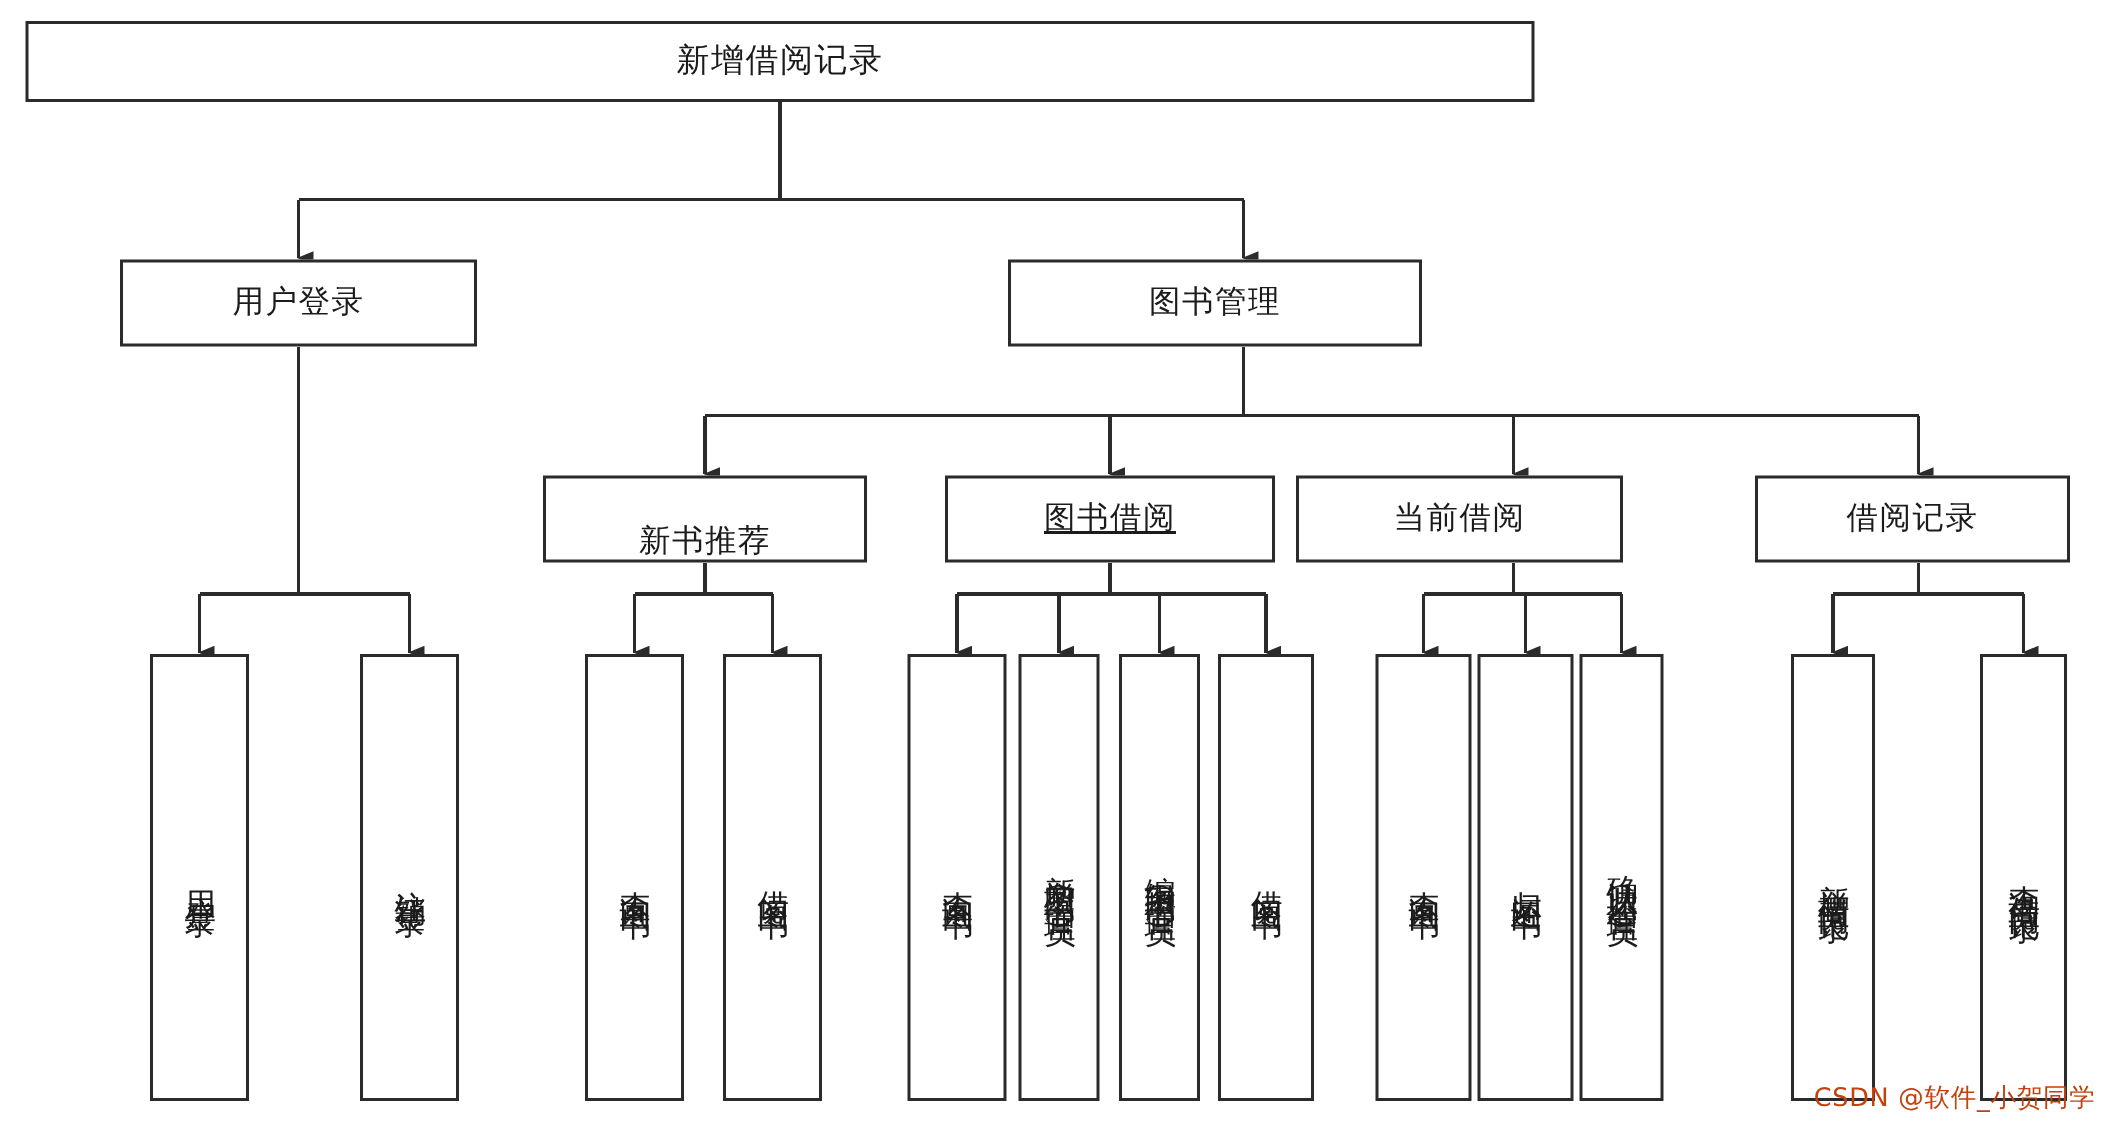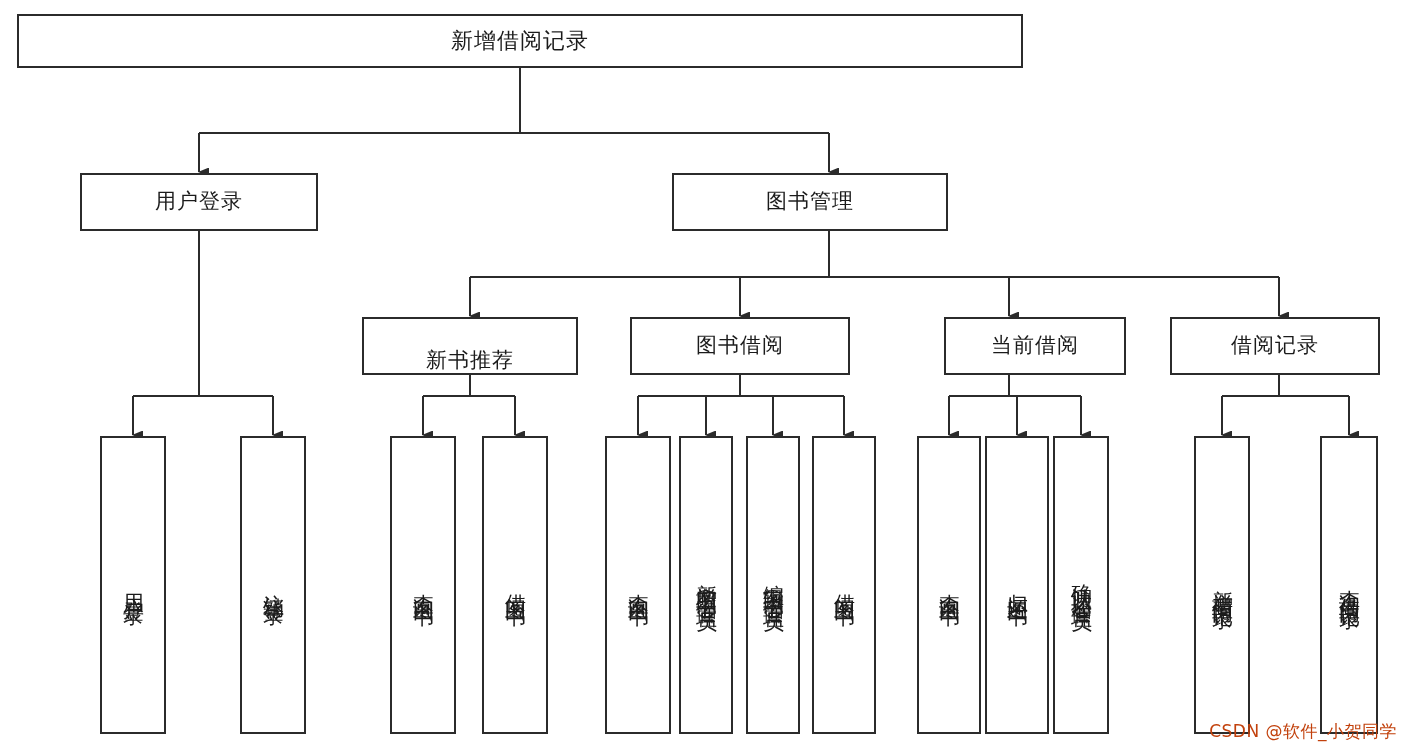--- a/index.html
+++ b/index.html
@@ -103,24 +103,24 @@
       </div>
       <div class="node horiz" style="left: 80px; top: 173px; width: 238px; height: 58px;">
         <span class="txt">用户登录</span>
       </div>
       <div class="node horiz" style="left: 672px; top: 173px; width: 276px; height: 58px;">
         <span class="txt">图书管理</span>
       </div>
       <div class="node horiz" style="left: 362px; top: 317px; width: 216px; height: 58px; align-items: flex-end;">
         <span class="txt">新书推荐</span>
       </div>
-      <div class="node horiz" style="left: 630px; top: 317px; width: 220px; height: 58px;">
+      <div class="node horiz" style="left: 630px; top: 317px; width: 220px; height: 58px; text-decoration: underline;">
         <span class="txt">图书借阅</span>
       </div>
-      <div class="node horiz" style="left: 944px; top: 317px; width: 182px; height: 58px;">
+      <div class="node horiz" style="left: 864px; top: 317px; width: 218px; height: 58px;">
         <span class="txt">当前借阅</span>
       </div>
       <div class="node horiz" style="left: 1170px; top: 317px; width: 210px; height: 58px;">
         <span class="txt">借阅记录</span>
       </div>
       <div class="node vert" style="left: 100px; top: 436px; width: 66px; height: 298px;">
         <span class="txt">用户登录</span>
       </div>
       <div class="node vert" style="left: 240px; top: 436px; width: 66px; height: 298px;">
         <span class="txt">注销登录</span>

